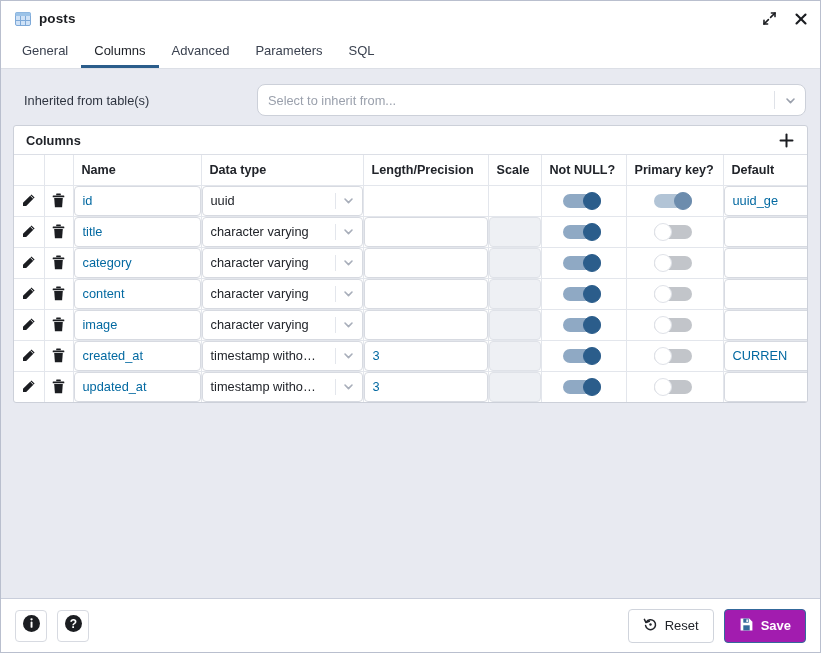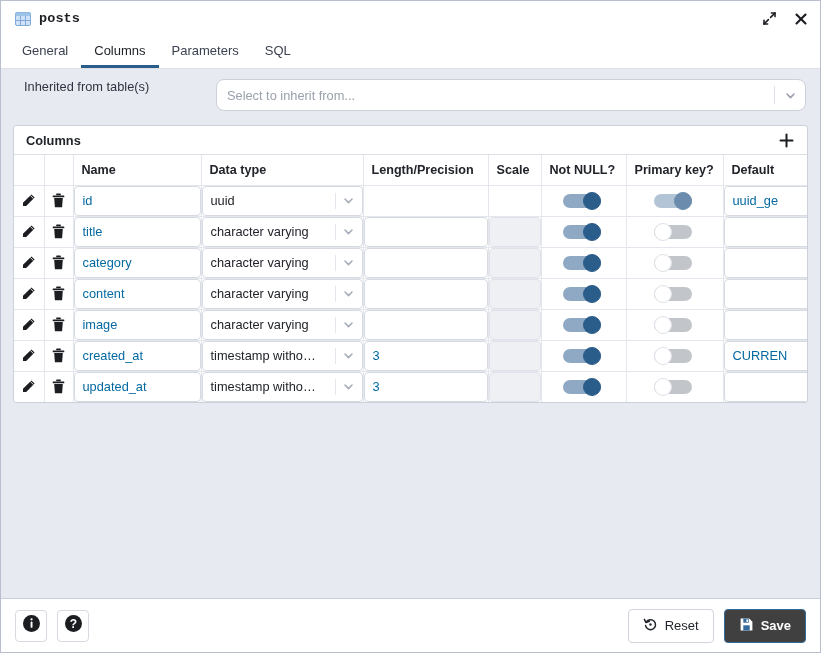--- a/index.html
+++ b/index.html
@@ -22,21 +22,20 @@
   }
 
   
   .titlebar {
     height: 35px;
     background: #ffffff;
     display: flex;
     align-items: center;
     padding: 0 10px 0 14px;
     flex: 0 0 auto;
-    font-family: Liberation Mono, monospace;
   }
   .title-left { display: flex; align-items: center; gap: 8px; }
   .tbl-icon { width: 16px; height: 14px; display: block; }
   .title-text {
     font-size: 13.5px;
     font-weight: bold;
     color: #1b1d21;
     letter-spacing: .1px;
   }
   .title-right { margin-left: auto; display: flex; align-items: center; gap: 14px; }
@@ -77,23 +76,25 @@
     flex: 1 1 auto;
     background: #e8eaf1;
     padding: 10px 12px 0 12px;
     display: flex;
     flex-direction: column;
     min-height: 0;
   }
 
   .inherit-row {
     display: flex;
+    align-items: center;
     height: 42px;
     flex: 0 0 auto;
     padding-left: 11px;
+    gap: 41px;
   }
   .inherit-label {
     font-size: 12.8px;
     color: #2e3440;
     width: 192px;
     flex: 0 0 auto;
   }
   .select-control {
     flex: 1 1 auto;
     height: 32px;
@@ -312,21 +313,21 @@
     color: #21242a;
     font-size: 13px;
     font-family: "Liberation Sans", sans-serif;
     display: inline-flex;
     align-items: center;
     gap: 7px;
     padding: 0 14px;
     cursor: pointer;
   }
   .btn.primary {
-    background: #404040;
+    background: #a21caf;
     border-color: #34699b;
     color: #ffffff;
     font-weight: bold;
   }
 </style>
 </head>
 <body>
 
 <div class="dialog">
 
@@ -364,20 +365,23 @@
       </span>
     </div>
   </div>
 
   <div class="tabbar" id="tabbar">
       <div class="tab">
         <span>General</span>
       </div>
       <div class="tab active">
         <span>Columns</span>
+      </div>
+      <div class="tab">
+        <span>Advanced</span>
       </div>
       <div class="tab">
         <span>Parameters</span>
       </div>
       <div class="tab">
         <span>SQL</span>
       </div>
     </div>
 
   <div class="body">

